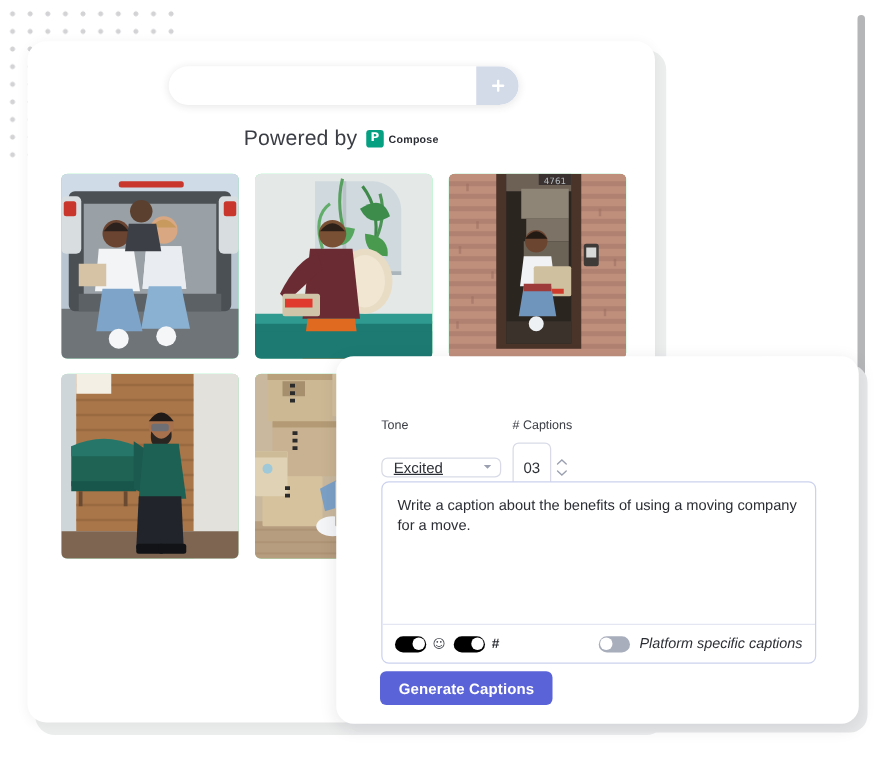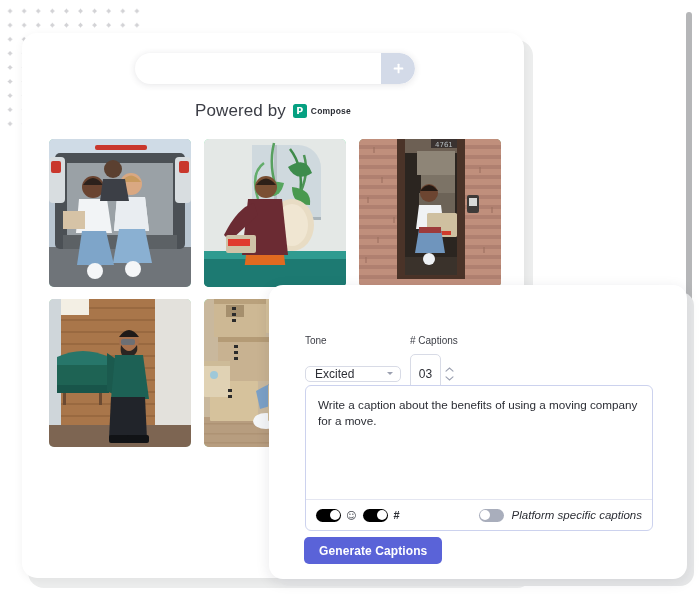--- a/index.html
+++ b/index.html
@@ -281,20 +281,21 @@
     border-radius: 5px;
     display: flex;
     align-items: center;
     justify-content: space-between;
     padding: 0 7px 0 9px;
     font-size: 12px;
     color: #2d2f36;
     background: #ffffff;
     cursor: pointer;
     box-sizing: border-box;
+    text-decoration: underline;
   }
   .caret {
     width: 0; height: 0;
     border-left: 3.2px solid transparent;
     border-right: 3.2px solid transparent;
     border-top: 3.8px solid #9ba0b0;
   }
   .num-box {
     margin-left: 9px;
     width: 31px;

